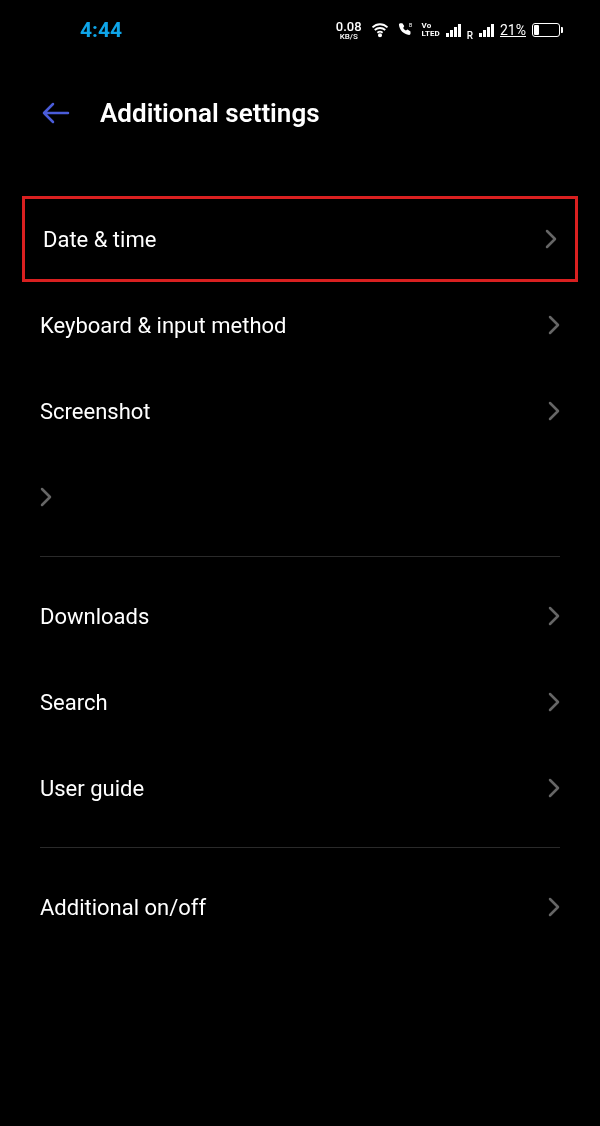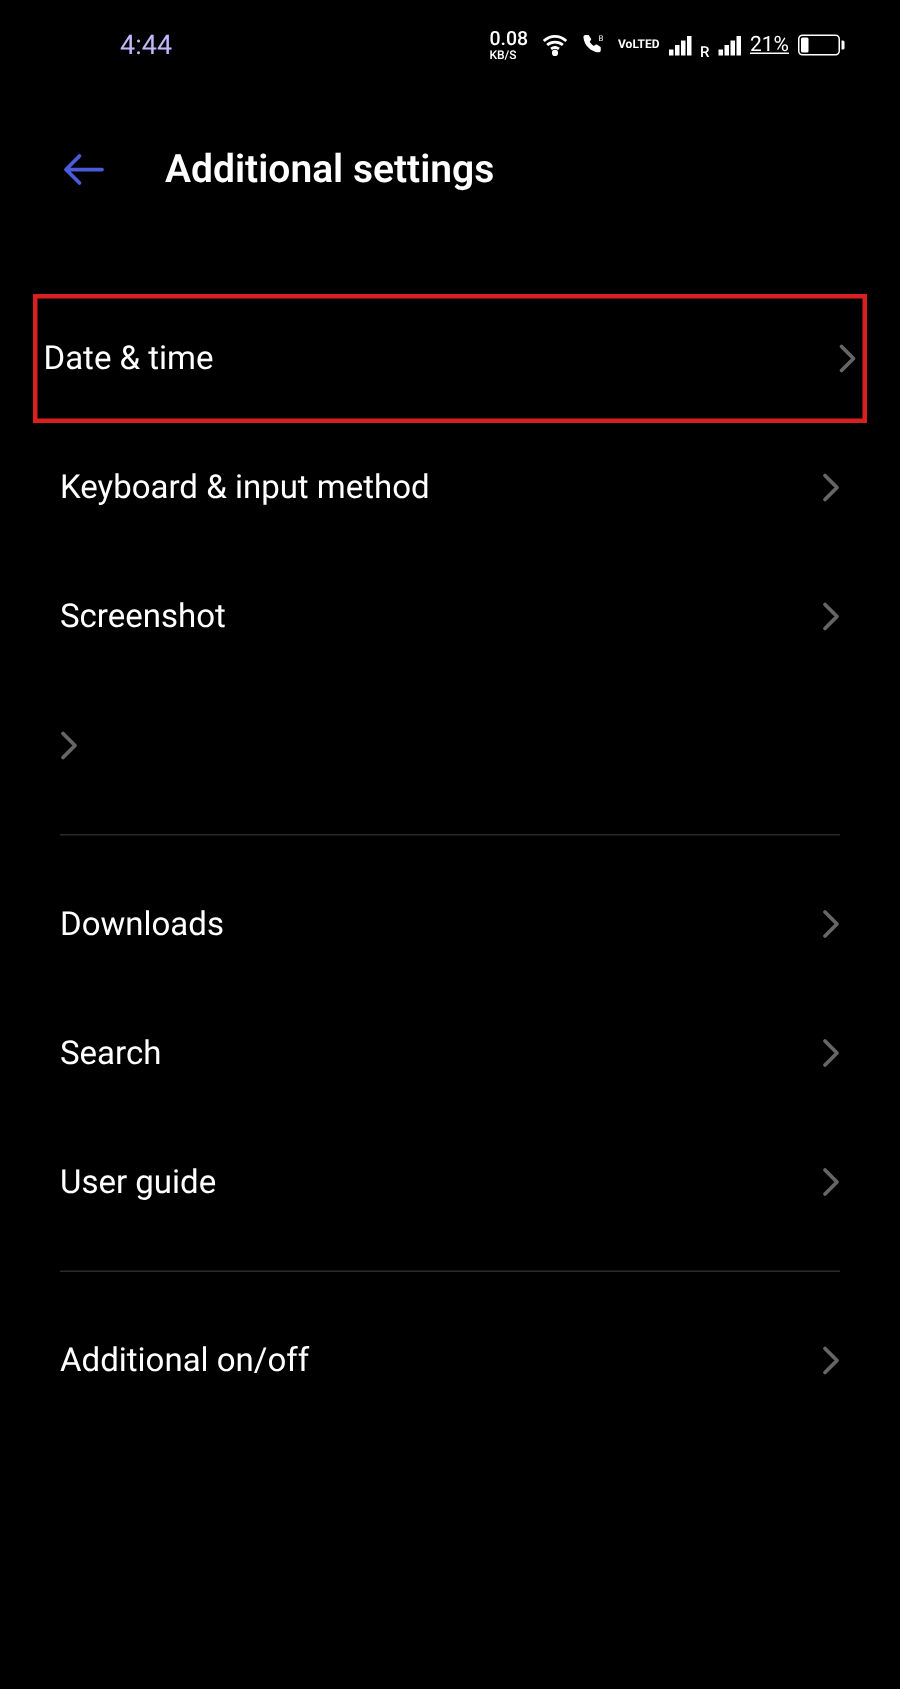--- a/index.html
+++ b/index.html
@@ -19,37 +19,37 @@
     
     .status-bar {
       display: flex;
       justify-content: space-between;
       align-items: center;
       padding: 10px 40px 10px 80px;
       height: 60px;
     }
     
     .status-time {
-      font-size: 18px;
-      font-weight: 400;
-      color: #c4b5fd;
+      font-size: 21px;
+      font-weight: 700;
+      color: #0ea5e9;
     }
     
     .status-right {
       display: flex;
       align-items: center;
       gap: 6px;
       color: #ffffff;
       font-size: 13px;
     }
     
     .data-speed {
       display: flex;
       flex-direction: column;
-      align-items: flex-start;
+      align-items: center;
       line-height: 1;
       margin-right: 2px;
     }
     
     .data-speed-top {
       font-size: 13px;
       font-weight: 500;
     }
     
     .data-speed-bottom {
@@ -57,21 +57,21 @@
       font-weight: 500;
     }
     
     .icon-svg {
       width: 20px;
       height: 18px;
     }
     
     .lte-indicator {
       display: flex;
-      flex-direction: row;
+      flex-direction: column;
       line-height: 1;
       font-size: 8px;
       font-weight: 700;
     }
     
     .signal-bars {
       display: flex;
       align-items: flex-end;
       gap: 1px;
       height: 14px;
@@ -124,21 +124,21 @@
       width: 21%;
       height: 100%;
       background: #ffffff;
       border-radius: 1px;
     }
     
     .header {
       display: flex;
       align-items: center;
       padding: 38px 40px 20px 42px;
-      gap: 40px;
+      gap: 30px;
     }
     
     .back-arrow {
       color: #4a5cd9;
       font-size: 28px;
       display: flex;
       align-items: center;
     }
     
     .header-title {
@@ -171,21 +171,21 @@
     
     .divider {
       height: 1px;
       background-color: #2a2a2a;
       margin: 16px 40px;
     }
     
     .highlighted {
       border: 3px solid #d92020;
       margin: 0 22px;
-      padding: 26px 4px;
+      padding: 26px 18px;
     }
   </style>
 </head>
 <body>
 
 <div class="status-bar">
   <div class="status-time">4:44</div>
   <div class="status-right">
     <div class="data-speed">
       <span class="data-speed-top">0.08</span>

